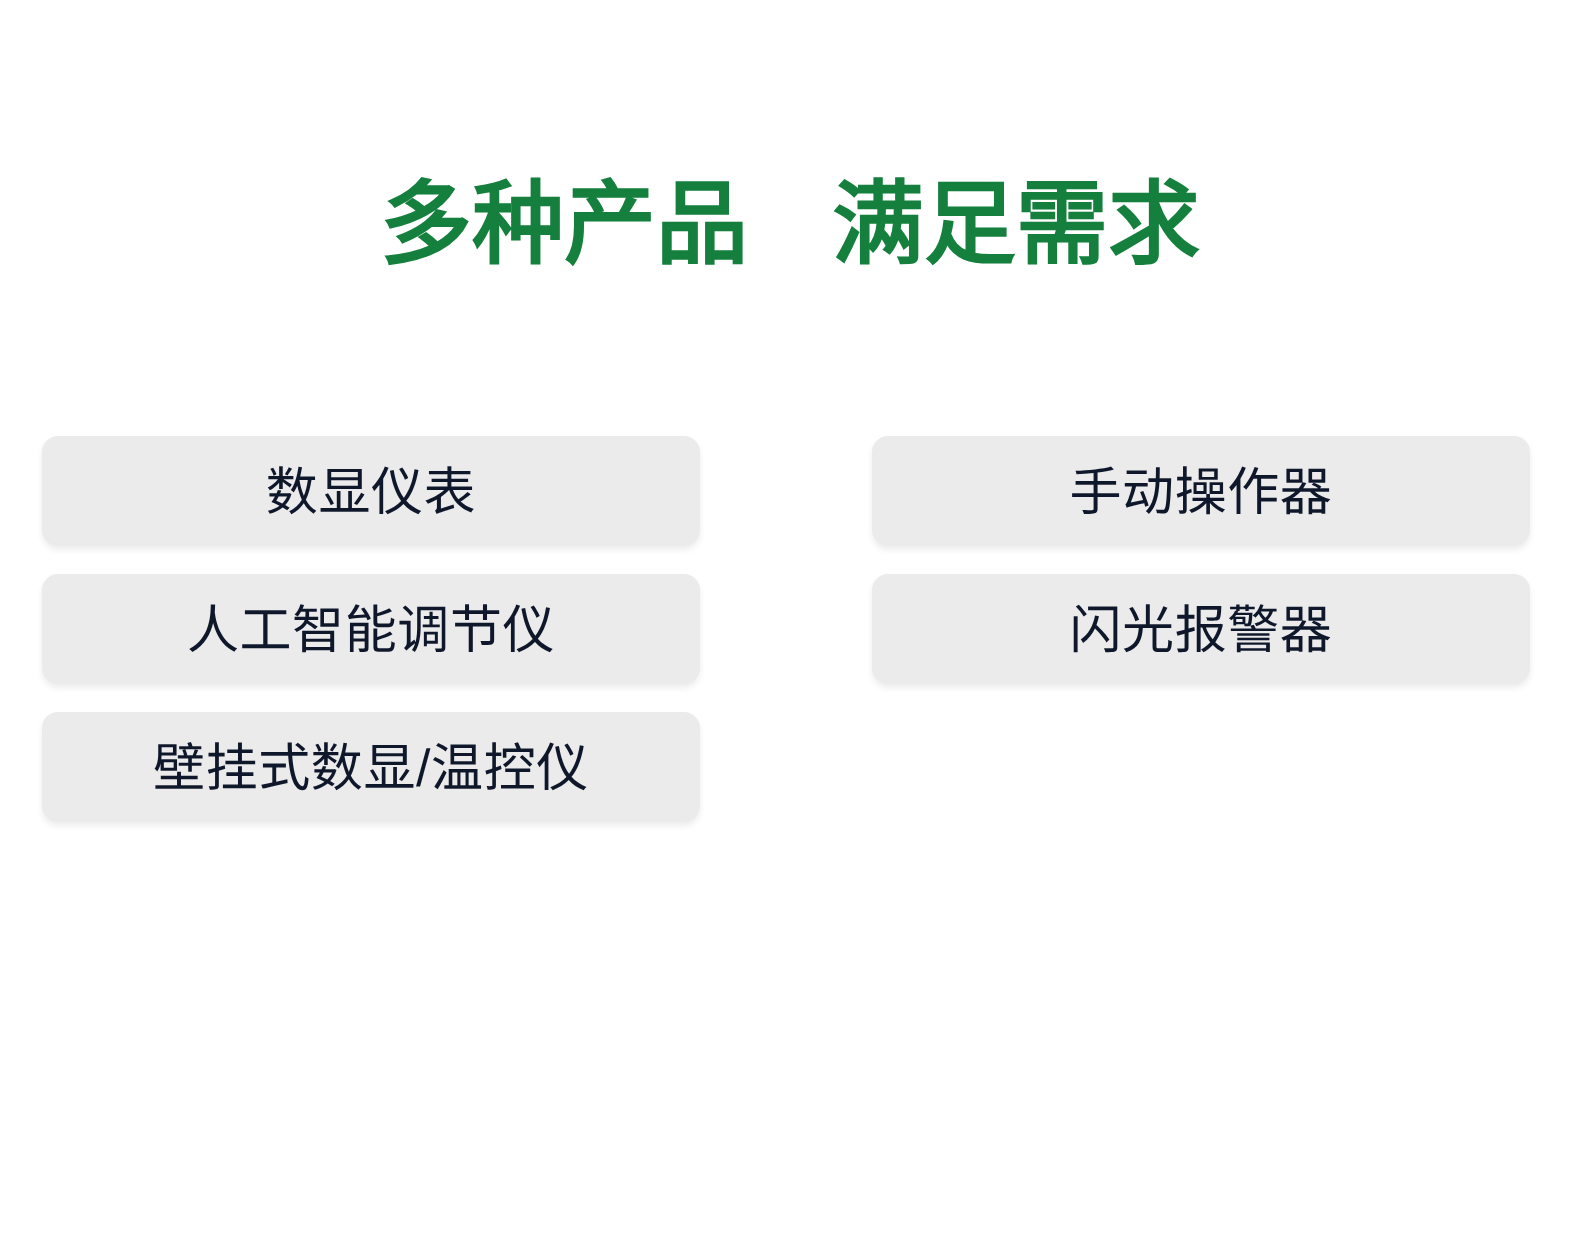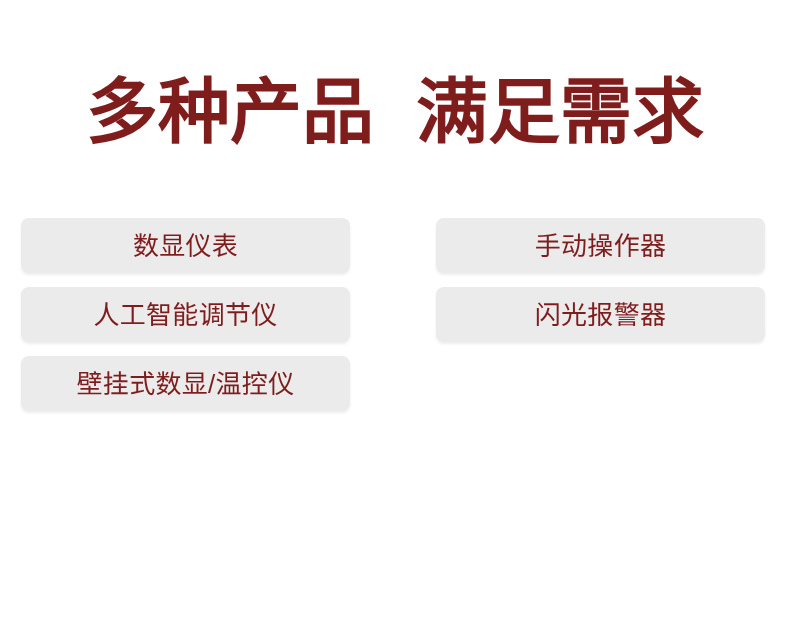--- a/index.html
+++ b/index.html
@@ -28,24 +28,24 @@
     position: absolute;
     left: 0;
     top: 58px;
     width: 790px;
     height: 108px;
     display: flex;
     align-items: center;
     justify-content: center;
   }
   .heading {
-    font-size: 72px;
+    font-size: 46px;
     line-height: 1;
     font-weight: 700;
-    color: #7f1d1d;
+    color: #15803d;
     letter-spacing: 0px;
     white-space: nowrap;
     text-align: center;
   }
   .heading .seg-gap {
     display: inline-block;
     width: 42px;
   }
 
   
@@ -76,21 +76,21 @@
     align-items: center;
     justify-content: center;
     padding: 0 10px;
     cursor: pointer;
     -webkit-font-smoothing: antialiased;
   }
   .product-btn .label {
     font-size: 26px;
     line-height: 1;
     font-weight: 400;
-    color: #7f1d1d;
+    color: #0f172a;
     white-space: nowrap;
     letter-spacing: 0.3px;
     text-align: right;
   }
 </style>
 </head>
 <body>
 
 <div class="page">
 

